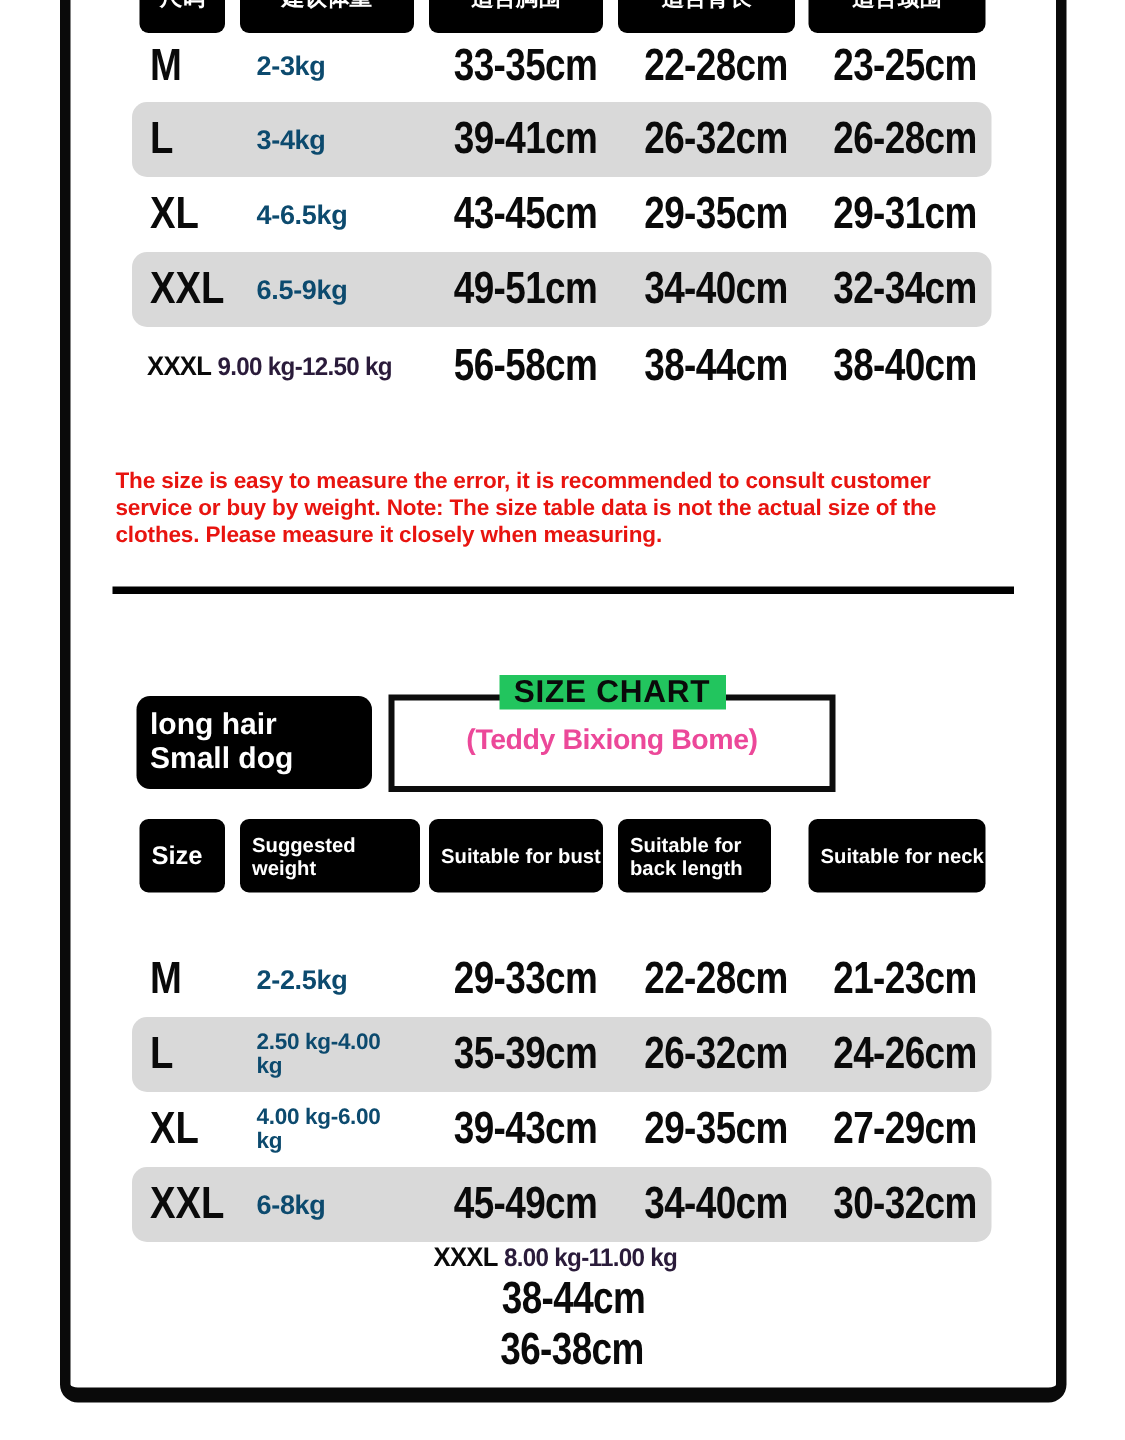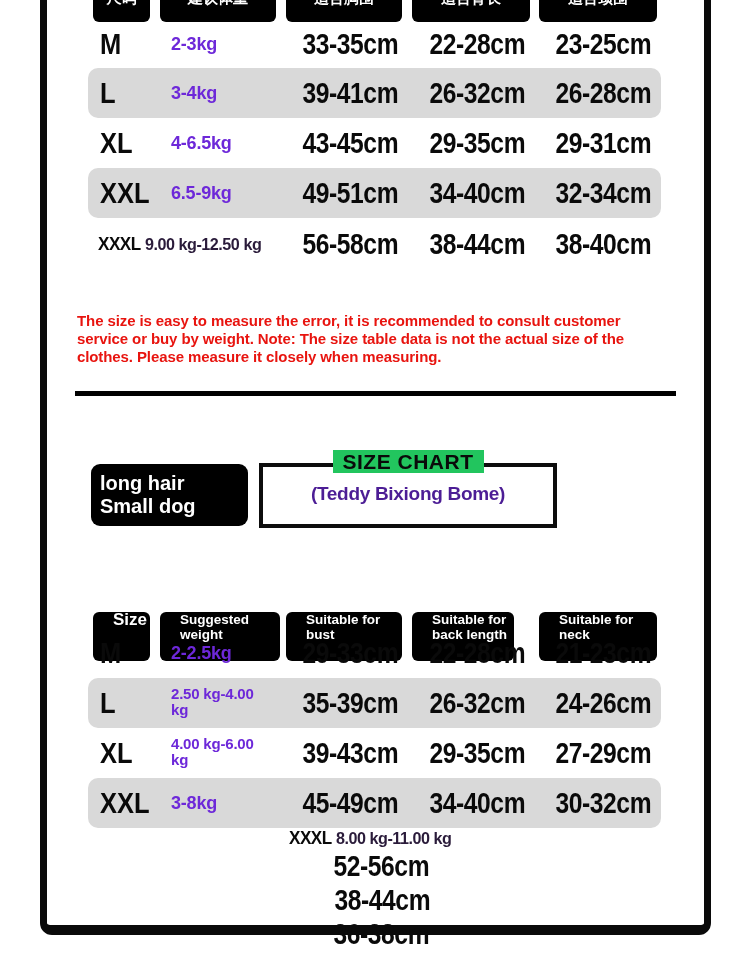--- a/index.html
+++ b/index.html
@@ -12,28 +12,28 @@
     position:absolute;left:40px;top:-12px;width:671px;height:947px;
     border:7px solid #0a0a0a;border-bottom-width:10px;
     border-radius:4px 4px 12px 12px;box-sizing:border-box;background:transparent;
   }
   
   .hcell{
     position:absolute;background:#000;color:#fff;font-weight:bold;
     border-radius:6px;box-sizing:border-box;overflow:hidden;
   }
   .hcell.t1{top:-14px;height:36px;display:flex;justify-content:center;align-items:flex-start;padding-top:3px;font-size:15px;}
-  .hcell.t2{top:612px;height:49px;display:flex;align-items:flex-start;padding-left:20px;font-size:13.5px;line-height:15px;}
+  .hcell.t2{top:546px;height:49px;display:flex;align-items:center;padding-left:8px;font-size:13.5px;line-height:15px;}
   .hcell.t2.first{font-size:17px;}
   
   .trow{position:absolute;left:88px;width:573px;height:50px;display:flex;align-items:center;}
   .trow.stripe{background:#d9d9d9;border-radius:10px;}
   .c{box-sizing:border-box;}
   .c-size{width:67px;padding-left:12px;font-weight:bold;font-size:30px;}
-  .c-weight{width:125px;padding-left:16px;font-weight:bold;font-size:18px;color:#6d28d9;letter-spacing:-0.2px;}
+  .c-weight{width:125px;padding-left:16px;font-weight:bold;font-size:18px;color:#0c4a6e;letter-spacing:-0.2px;}
   .c-weight .small{font-size:15px;line-height:16px;display:inline-block;width:96px;}
   .c-cm{width:127px;text-align:center;font-weight:bold;font-size:30px;padding-left:12px;}
   .c-cm:last-child{width:128px;}
   .c-back{width:126px;}
   .c-merged{width:192px;padding-left:10px;font-weight:bold;white-space:nowrap;}
   .xxxl-wrap{display:inline-block;transform:scaleX(0.95);transform-origin:left center;white-space:nowrap;}
   .xxxl-size{font-size:18px;letter-spacing:-0.5px;}
   .xxxl-weight{font-size:17px;letter-spacing:-0.5px;color:#2a1b3a;}
   .cond{display:inline-block;transform:scaleX(0.82);transform-origin:center center;letter-spacing:-0.5px;white-space:nowrap;}
   .cond-l{display:inline-block;transform:scaleX(0.85);transform-origin:left center;white-space:nowrap;}
@@ -45,21 +45,21 @@
   .divider{position:absolute;left:75px;top:391px;width:601px;height:5px;background:#000;}
   
   .badge{
     position:absolute;left:91px;top:464px;width:157px;height:62px;background:#000;border-radius:9px;
     color:#fff;font-weight:bold;font-size:20px;line-height:23px;
     display:flex;flex-direction:column;justify-content:center;padding-left:9px;box-sizing:border-box;
   }
   .chart-box{position:absolute;left:259px;top:463px;width:298px;height:65px;border:4px solid #0d0d0d;box-sizing:border-box;background:#fff;}
   .chart-title{position:absolute;left:259px;top:450px;width:298px;text-align:center;font-size:21px;font-weight:bold;letter-spacing:0.5px;z-index:2;}
   .chart-title span{background:#22c55e;padding:0 10px;}
-  .chart-sub{position:absolute;left:259px;top:483px;width:298px;text-align:center;font-weight:bold;font-size:19px;color:#4c1d95;letter-spacing:-0.3px;z-index:2;}
+  .chart-sub{position:absolute;left:259px;top:483px;width:298px;text-align:center;font-weight:bold;font-size:19px;color:#ec4899;letter-spacing:-0.3px;z-index:2;}
 </style>
 </head>
 <body>
 
 <div class="frame"></div>
 
 <div class="hcell t1" style="left:93px;width:57px;">
     <span>尺码</span>
   </div>
 <div class="hcell t1" style="left:160px;width:116px;">
@@ -155,25 +155,24 @@
 </div>
 <div class="trow" style="top:728px;">
   <div class="c c-size"><span class="cond-l">XL</span></div>
   <div class="c c-weight"><span class="small">4.00 kg-6.00 kg</span></div>
   <div class="c c-cm"><span class="cond">39-43cm</span></div>
   <div class="c c-cm c-back"><span class="cond">29-35cm</span></div>
   <div class="c c-cm"><span class="cond">27-29cm</span></div>
 </div>
 <div class="trow stripe" style="top:778px;">
   <div class="c c-size"><span class="cond-l">XXL</span></div>
-  <div class="c c-weight"><span>3-8kg</span></div>
+  <div class="c c-weight"><span>6-8kg</span></div>
   <div class="c c-cm"><span class="cond">45-49cm</span></div>
   <div class="c c-cm c-back"><span class="cond">34-40cm</span></div>
   <div class="c c-cm"><span class="cond">30-32cm</span></div>
 </div>
 <div class="trow" style="top:828px;flex-direction:column;">
   <div class="c c-merged">
     <span class="xxxl-wrap"><span class="xxxl-size">XXXL</span> <span class="xxxl-weight">8.00 kg-11.00 kg</span></span>
   </div>
-  <div class="c c-cm"><span class="cond">52-56cm</span></div>
   <div class="c c-cm c-back"><span class="cond">38-44cm</span></div>
   <div class="c c-cm"><span class="cond">36-38cm</span></div>
 </div>
 
 </body></html>

